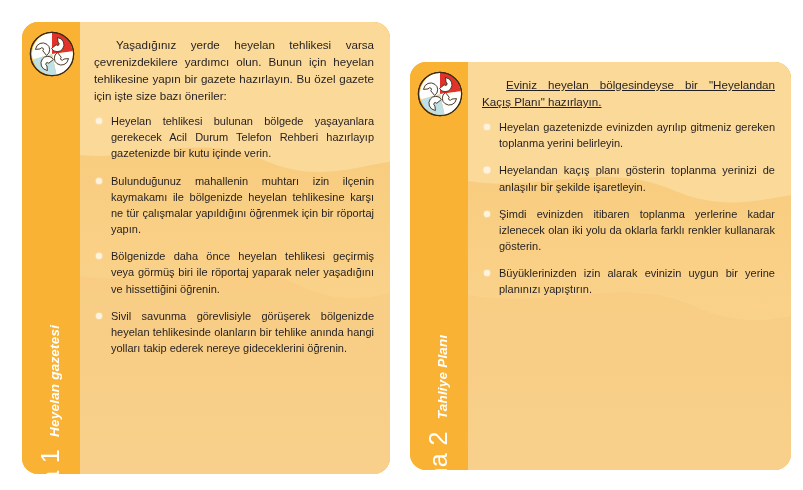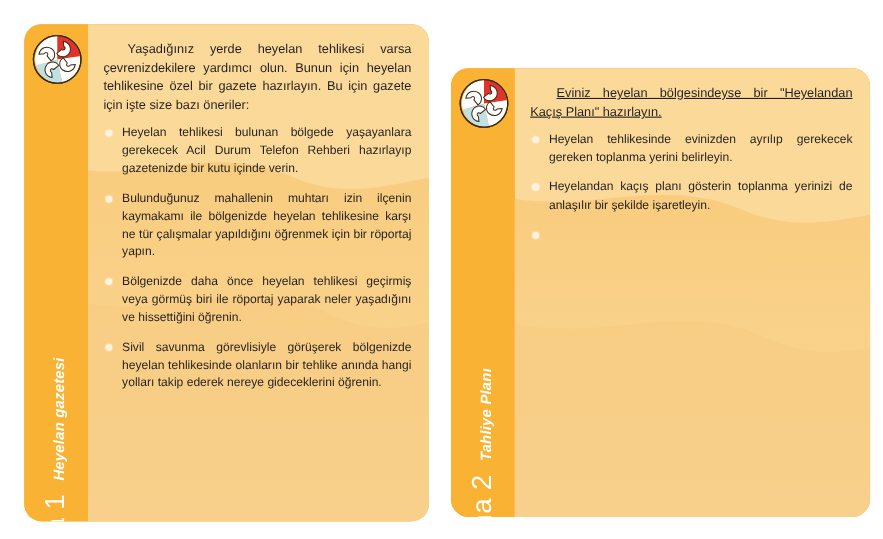--- a/index.html
+++ b/index.html
@@ -182,21 +182,21 @@
     <svg class="body-wave" viewBox="0 0 340 452" preserveAspectRatio="none">
       <defs>
         <linearGradient id="wv1" x1="0" y1="0" x2="0" y2="1">
           <stop offset="0%" stop-color="#f6c269"></stop>
           <stop offset="100%" stop-color="#fbd999"></stop>
         </linearGradient>
       </defs>
       <path d="M-20 120 C 60 150, 120 100, 200 135 C 270 165, 320 120, 360 140 L360 480 L-20 480 Z" fill="url(#wv1)" opacity="0.55"></path>
       <path d="M-20 235 C 70 275, 150 215, 230 255 C 295 287, 330 250, 360 262 L360 480 L-20 480 Z" fill="#f7c87e" opacity="0.45"></path>
     </svg>
-    <p class="intro">Yaşadığınız yerde heyelan tehlikesi varsa çevrenizdekilere yardımcı olun. Bunun için heyelan tehlikesine özel bir gazete hazırlayın. Bu için gazete için işte size bazı öneriler:</p>
+    <p class="intro">Yaşadığınız yerde heyelan tehlikesi varsa çevrenizdekilere yardımcı olun. Bunun için heyelan tehlikesine yapın bir gazete hazırlayın. Bu özel gazete için işte size bazı öneriler:</p>
     <ul class="bullet-list">
       <li class="bullet-item">
         <span class="bullet-dot"></span>
         <span>Heyelan tehlikesi bulunan bölgede yaşayanlara gerekecek Acil Durum Telefon Rehberi hazırlayıp gazetenizde bir kutu içinde verin.</span>
       </li>
       <li class="bullet-item">
         <span class="bullet-dot"></span>
         <span>Bulunduğunuz mahallenin muhtarı izin ilçenin kaymakamı ile bölgenizde heyelan tehlikesine karşı ne tür çalışmalar yapıldığını öğrenmek için bir röportaj yapın.</span>
       </li>
       <li class="bullet-item">
@@ -242,27 +242,32 @@
           <stop offset="100%" stop-color="#fbd999"></stop>
         </linearGradient>
       </defs>
       <path d="M-20 105 C 70 140, 140 90, 220 125 C 290 155, 340 115, 380 132 L380 430 L-20 430 Z" fill="url(#wv2)" opacity="0.55"></path>
       <path d="M-20 215 C 80 255, 160 200, 240 238 C 305 268, 345 235, 380 247 L380 430 L-20 430 Z" fill="#f7c87e" opacity="0.45"></path>
     </svg>
     <p class="intro">Eviniz heyelan bölgesindeyse bir "Heyelandan Kaçış Planı" hazırlayın.</p>
     <ul class="bullet-list">
       <li class="bullet-item">
         <span class="bullet-dot"></span>
-        <span>Heyelan tehlikesinde evinizden ayrılıp gerekecek gereken toplanma yerini belirleyin.</span>
+        <span>Heyelan gazetenizde evinizden ayrılıp gitmeniz gereken toplanma yerini belirleyin.</span>
       </li>
       <li class="bullet-item">
         <span class="bullet-dot"></span>
       </li>
       <li class="bullet-item">
         <span class="bullet-dot"></span>
         <span>Heyelandan kaçış planı gösterin toplanma yerinizi de anlaşılır bir şekilde işaretleyin.</span>
       </li>
       <li class="bullet-item">
         <span class="bullet-dot"></span>
+        <span>Şimdi evinizden itibaren toplanma yerlerine kadar izlenecek olan iki yolu da oklarla farklı renkler kullanarak gösterin.</span>
+      </li>
+      <li class="bullet-item">
+        <span class="bullet-dot"></span>
+        <span>Büyüklerinizden izin alarak evinizin uygun bir yerine planınızı yapıştırın.</span>
       </li>
     </ul>
   </div>
 </div>
 
 </body></html>

